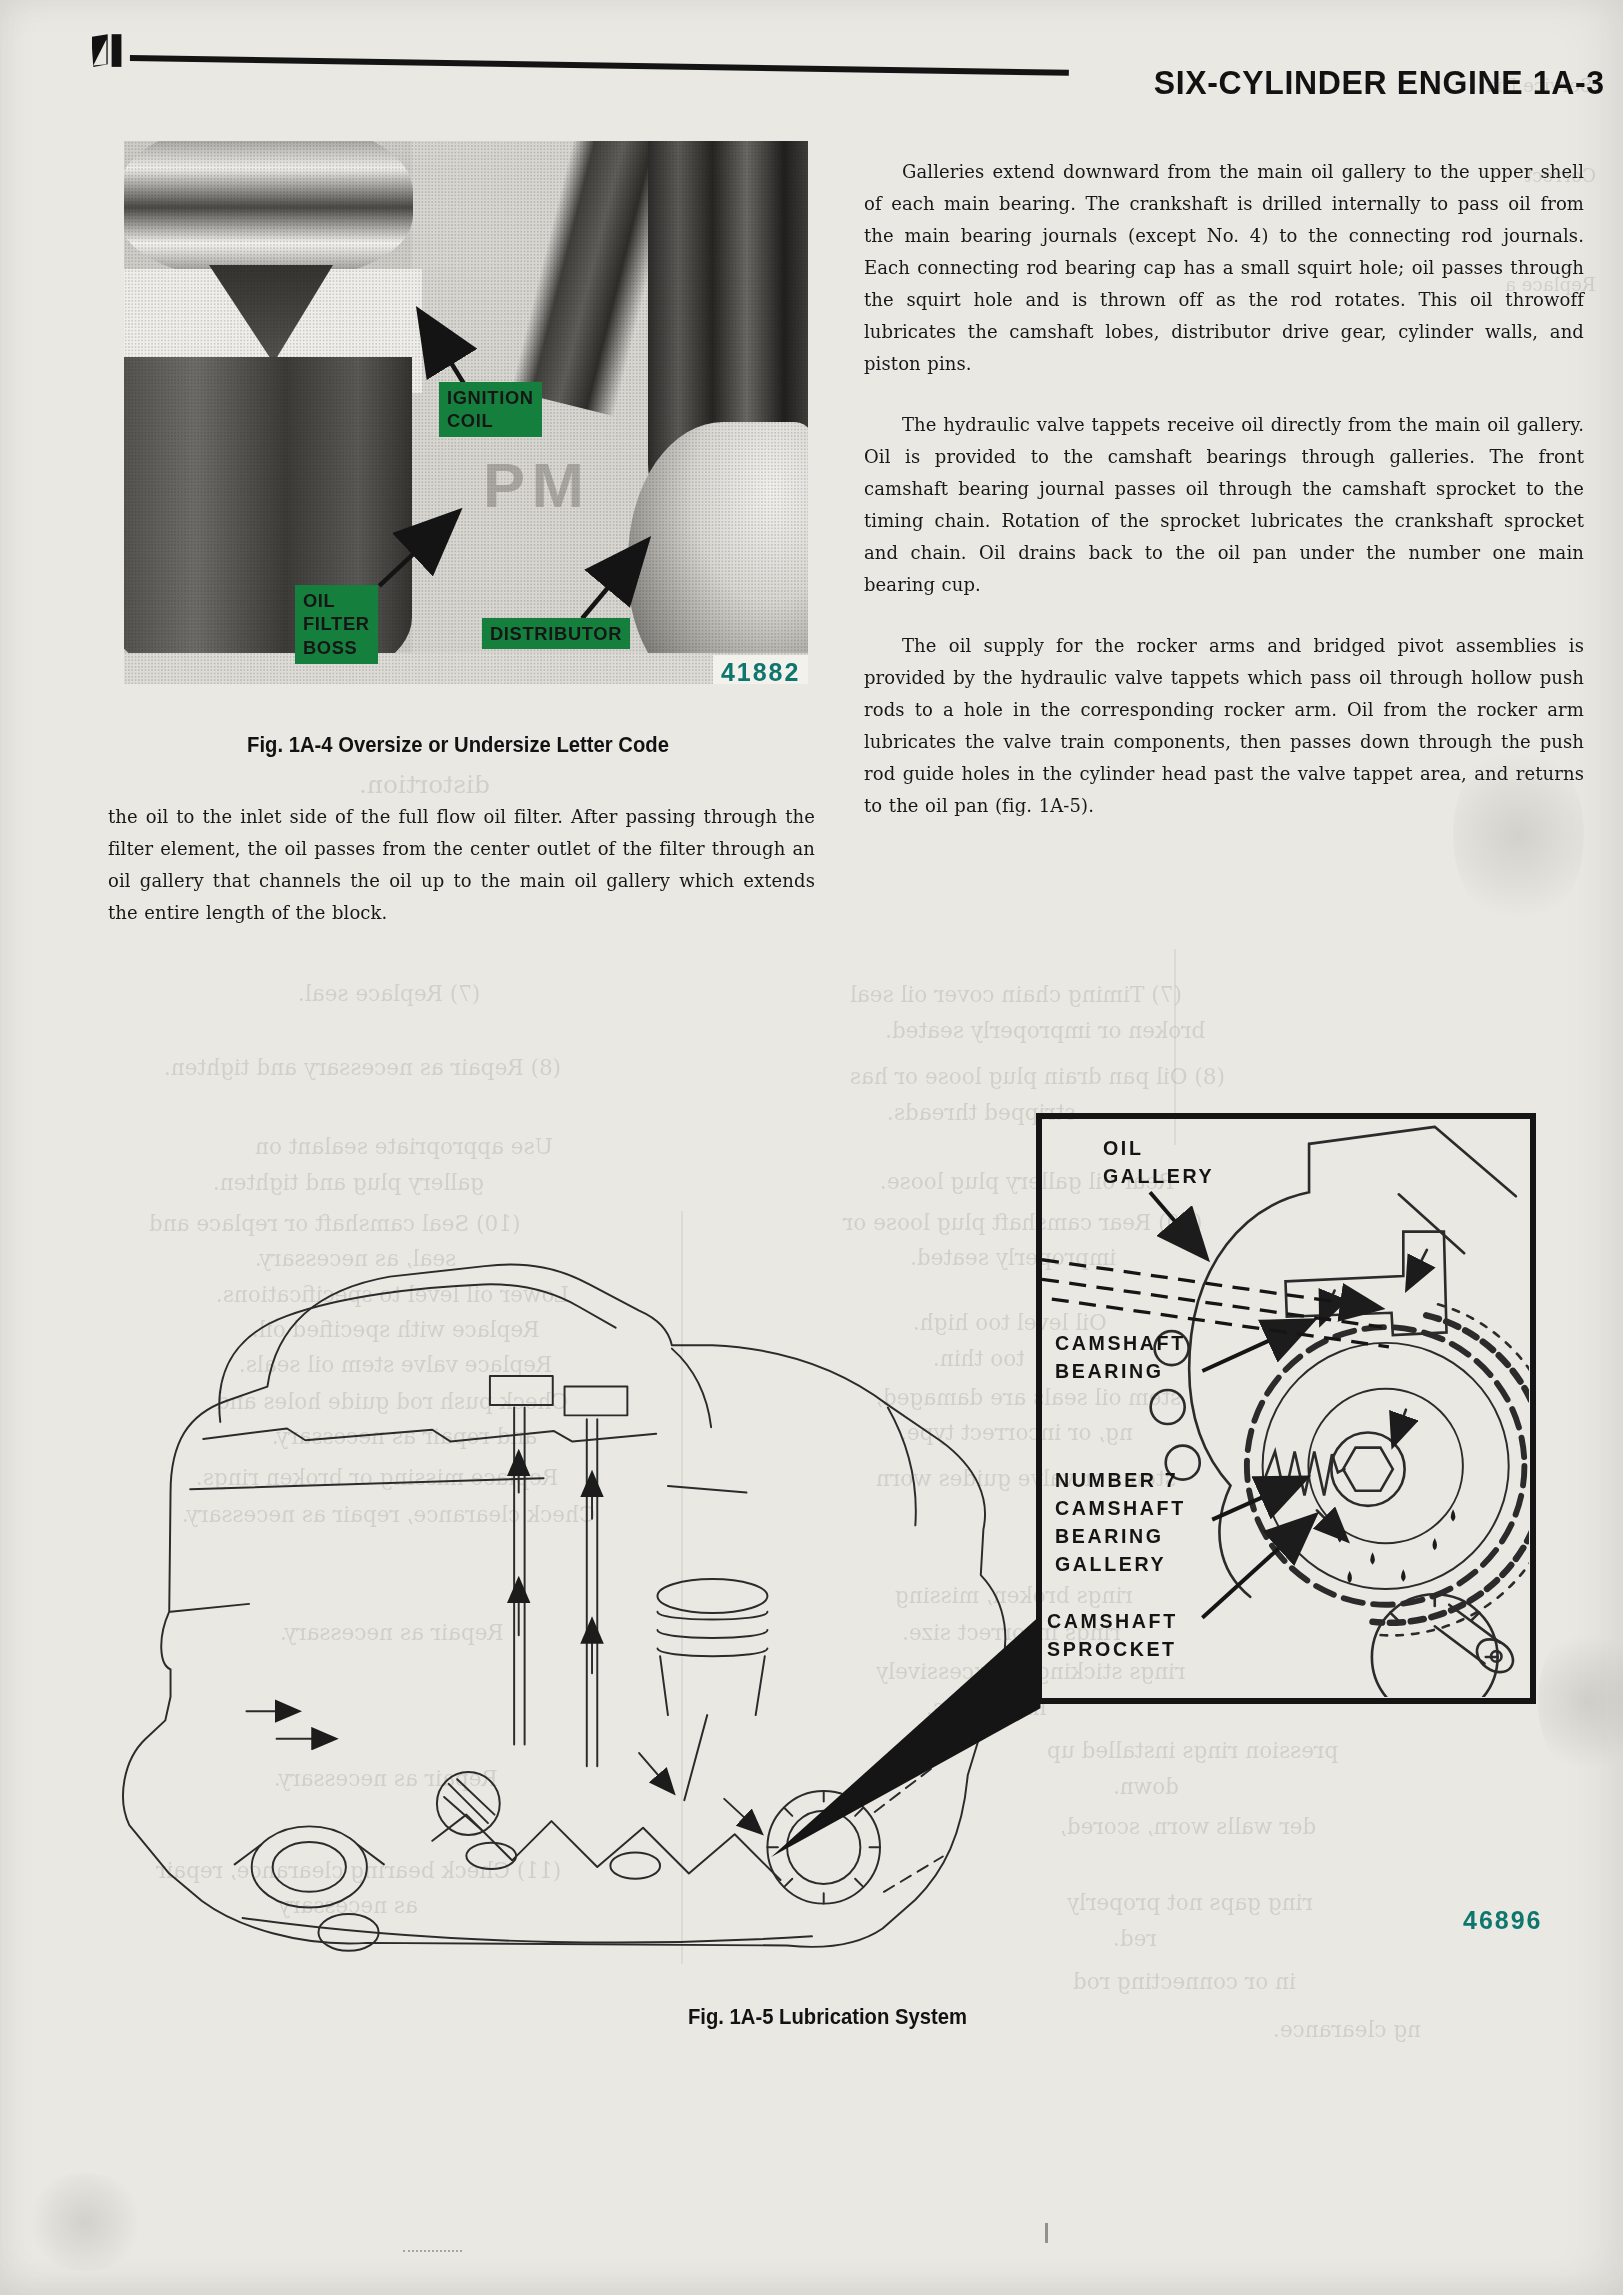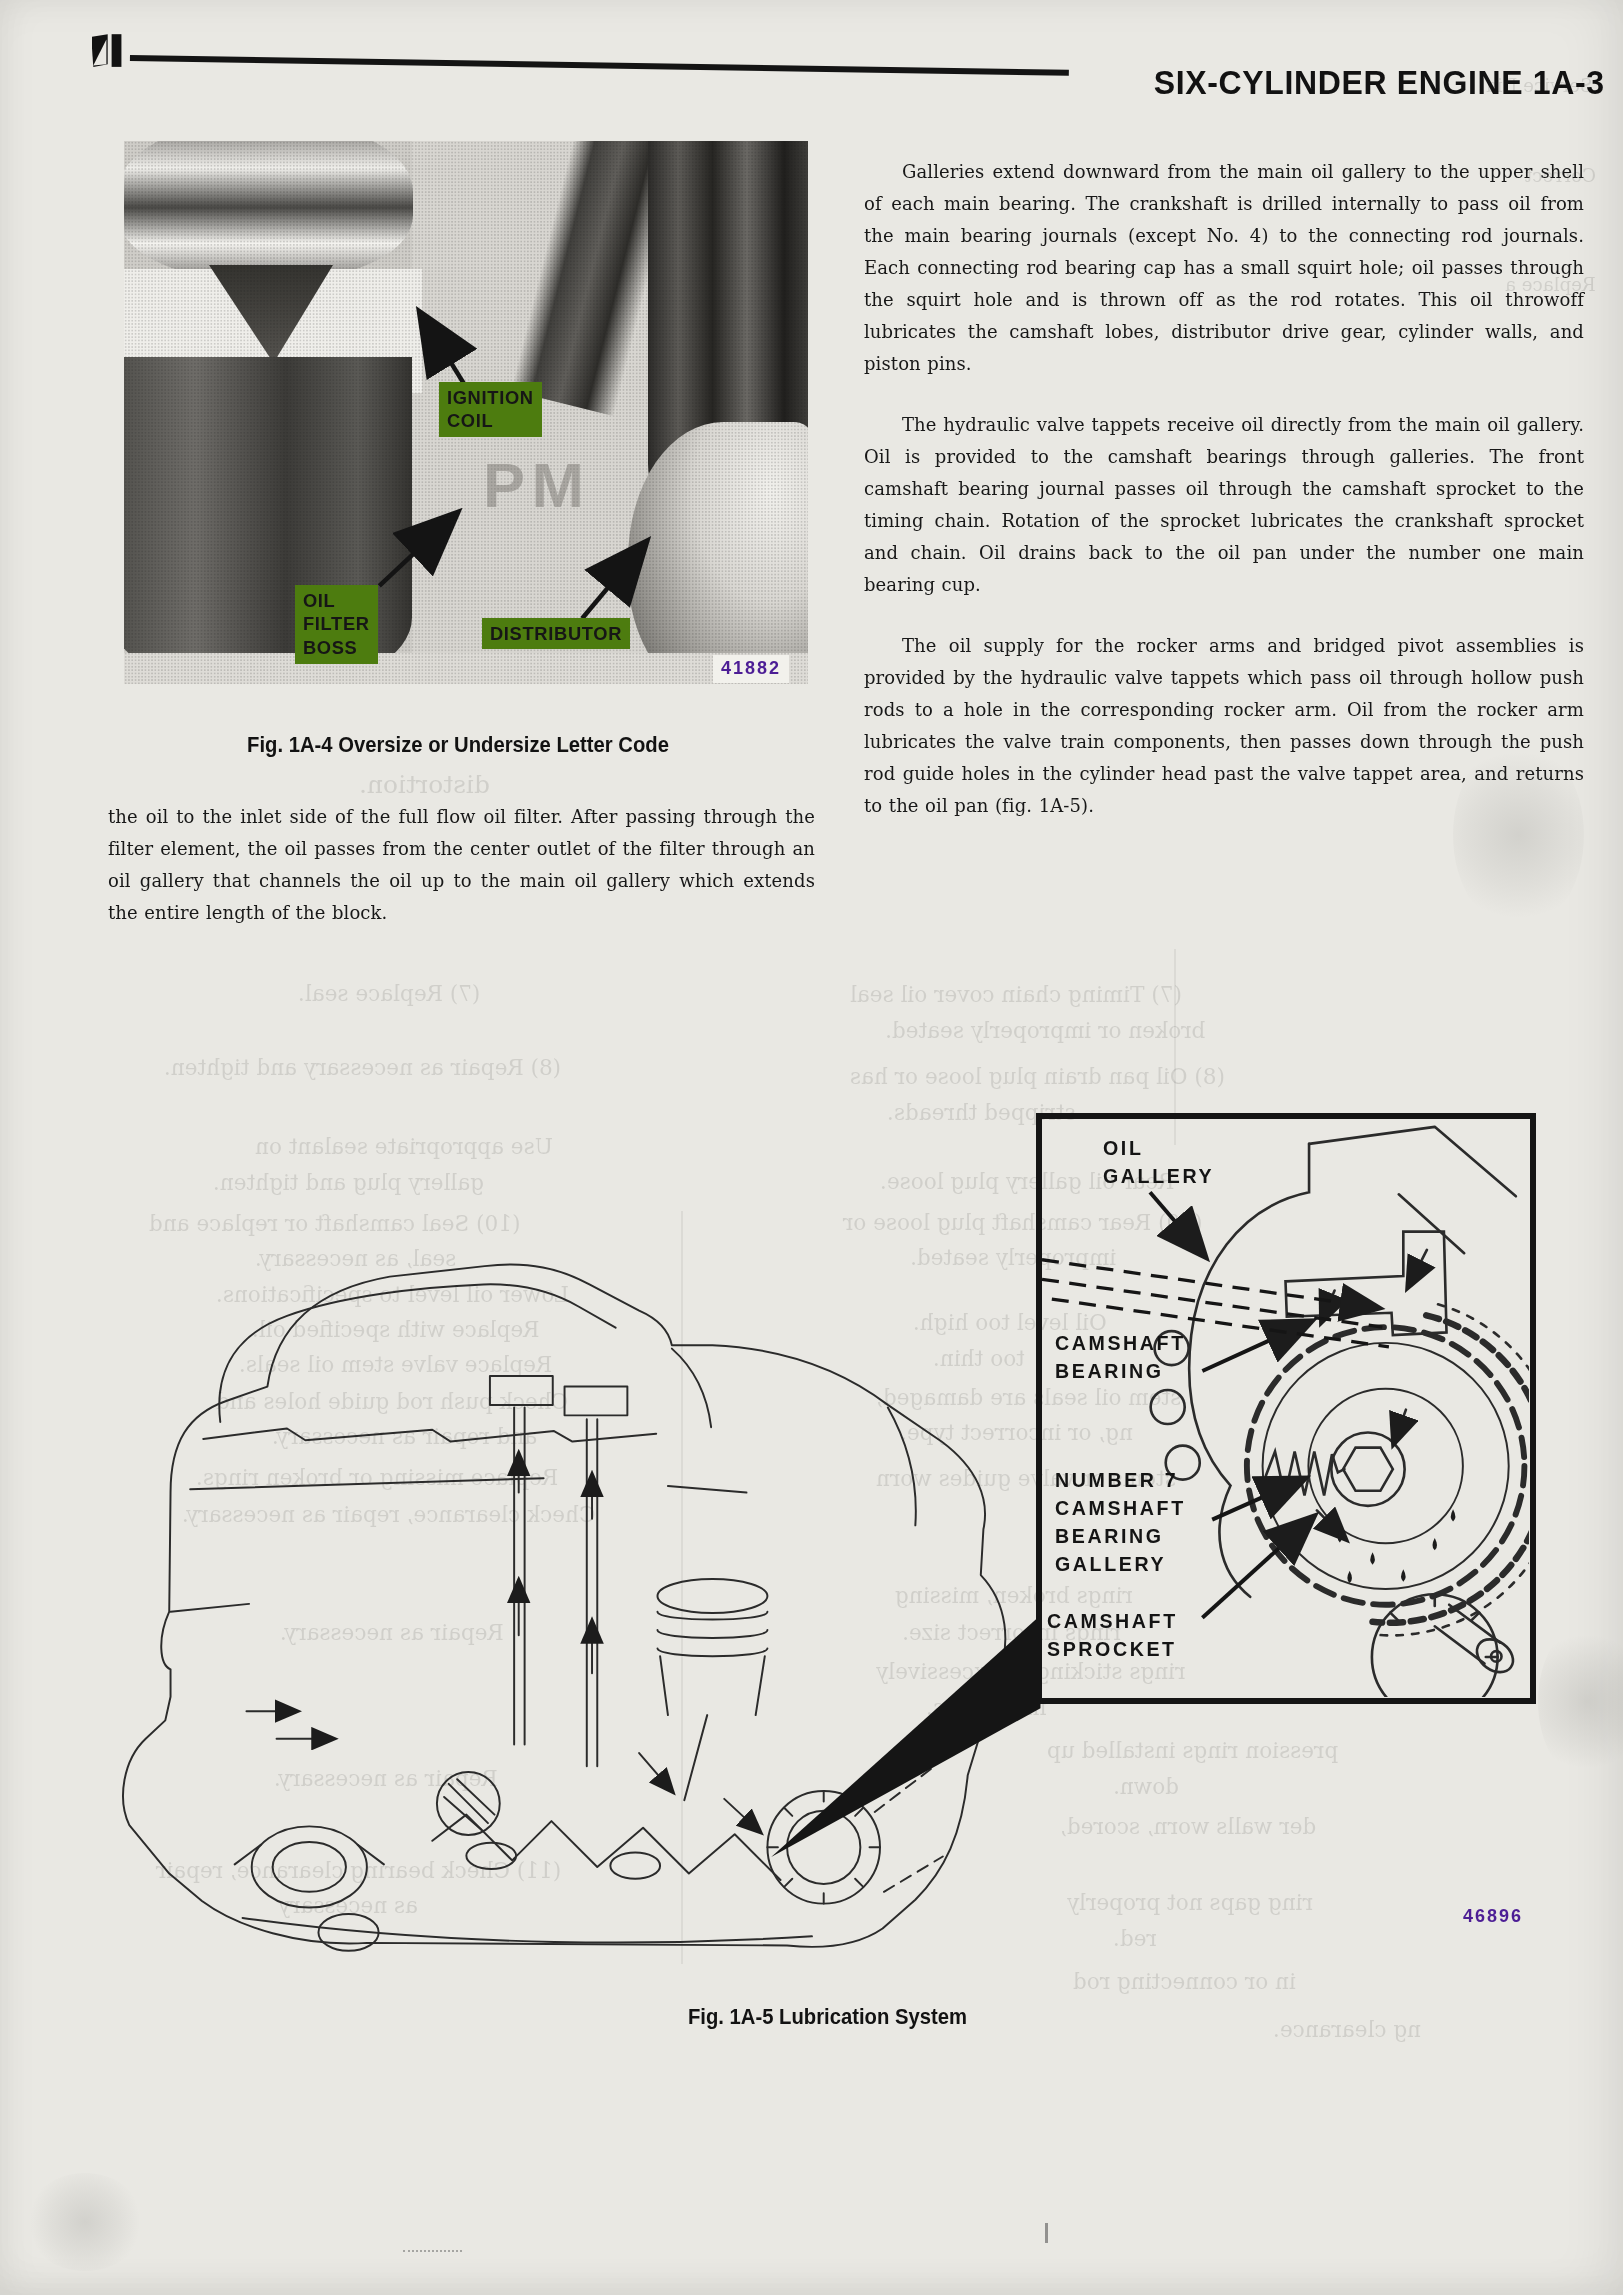--- a/index.html
+++ b/index.html
@@ -5,24 +5,24 @@
   html,body{margin:0;padding:0;background:#6b6b6b;}
   .page{position:relative;width:1623px;height:2295px;background:#e9e8e3;overflow:hidden;
         font-family:"DejaVu Serif", serif;color:#1c1c1c;}
   .abs{position:absolute;}
   .body-text{font-size:18px;line-height:32px;text-align:justify;letter-spacing:0.1px;word-spacing:0.7px;color:#181818;}
   .body-text p{margin:0 0 29px 0;text-indent:38px;}
   .cond{font-family:"Liberation Sans","DejaVu Sans",sans-serif;font-weight:bold;color:#121212;white-space:nowrap;}
   .caption{font-size:22px;transform:scaleX(.92);transform-origin:center;}
   .header-title{font-size:34px;transform:scaleX(.94);transform-origin:right center;letter-spacing:0.7px;}
   .photo-label{font-family:"Liberation Sans","DejaVu Sans",sans-serif;font-weight:bold;font-size:18.3px;
-               line-height:23.6px;background:#4d7c0f;padding:3.9px 7.9px;color:#161616;letter-spacing:0.7px;}
+               line-height:23.6px;background:#15803d;padding:3.9px 7.9px;color:#161616;letter-spacing:0.7px;}
   .inset-label{font-family:"Liberation Sans","DejaVu Sans",sans-serif;font-weight:bold;font-size:19.6px;
                line-height:28px;letter-spacing:2.6px;color:#141414;}
-  .fig-number{font-family:"Liberation Sans","DejaVu Sans",sans-serif;font-weight:bold;font-size:18px;letter-spacing:2px;color:#4c1d95;}
+  .fig-number{font-family:"Liberation Sans","DejaVu Sans",sans-serif;font-weight:bold;font-size:25px;letter-spacing:2px;color:#0f766e;}
   .ghost{position:absolute;font-family:"DejaVu Serif",serif;font-size:21.6px;color:#30302e;opacity:.13;
          transform:scaleX(-1);white-space:nowrap;}
   .gvline{position:absolute;width:2px;background:rgba(0,0,0,.06);}
   .smudge{position:absolute;border-radius:50%;
           background:radial-gradient(circle, rgba(70,70,66,.14) 0%, rgba(70,70,66,.06) 45%, transparent 72%);}
   .rule{background:#141414;}
   .photo{overflow:hidden;background:#cfcdc8;}
   .dots{position:absolute;inset:0;background-image:radial-gradient(rgba(20,20,20,.16) 0.7px, transparent 1px);
         background-size:3.3px 3.3px;}
   .wbox{background:#f2f1ec;}

